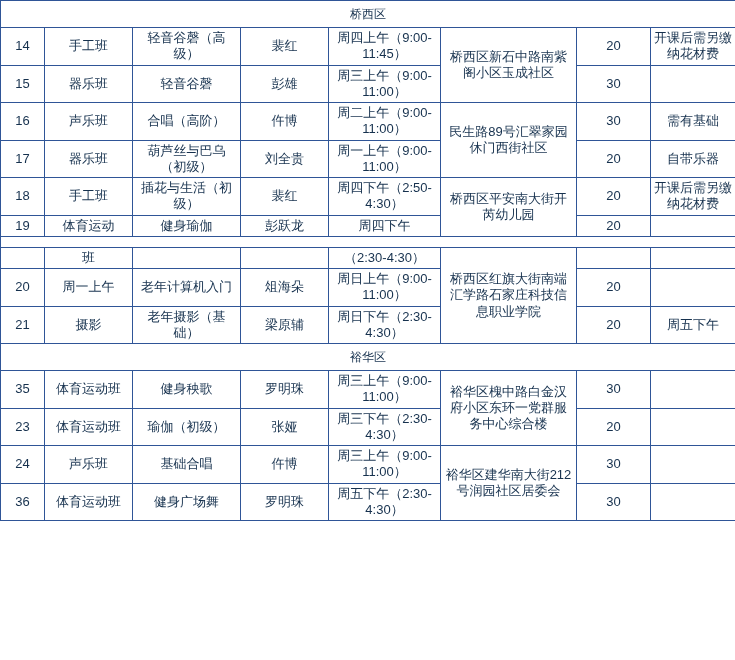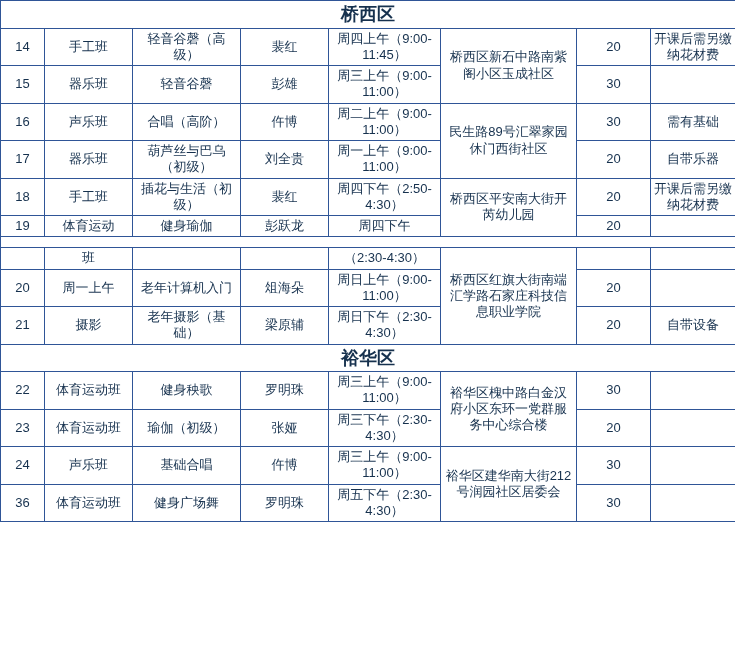--- a/index.html
+++ b/index.html
@@ -32,22 +32,22 @@
     vertical-align: middle;
     padding: 2px 3px;
     line-height: 1.25;
     color: #16314e;
     background: #ffffff;
   }
   .section-row td {
     background: #2f6fb5;
     color: #ffffff;
     text-align: left;
-    font-weight: bold;
-    font-size: 18px;
+    font-weight: normal;
+    font-size: 12px;
     padding-left: 8px;
     height: 22px;
     border: 1px solid #2f5597;
   }
   .tint td {
     background: #eaf2fb;
   }
   .plain td {
     background: #ffffff;
   }
@@ -175,29 +175,29 @@
         <td></td>
       </tr>
 
       <tr class="tint">
         <td>21</td>
         <td>摄影</td>
         <td>老年摄影（基础）</td>
         <td>梁原辅</td>
         <td>周日下午（2:30-4:30）</td>
         <td>20</td>
-        <td>自带设备</td>
+        <td>周五下午</td>
       </tr>
 
       <tr class="section-row">
         <td colspan="8">裕华区</td>
       </tr>
 
       <tr class="plain">
-        <td>22</td>
+        <td>35</td>
         <td>体育运动班</td>
         <td>健身秧歌</td>
         <td>罗明珠</td>
         <td>周三上午（9:00-11:00）</td>
         <td rowspan="2">裕华区槐中路白金汉府小区东环一党群服务中心综合楼</td>
         <td>30</td>
         <td></td>
       </tr>
 
       <tr class="tint">

